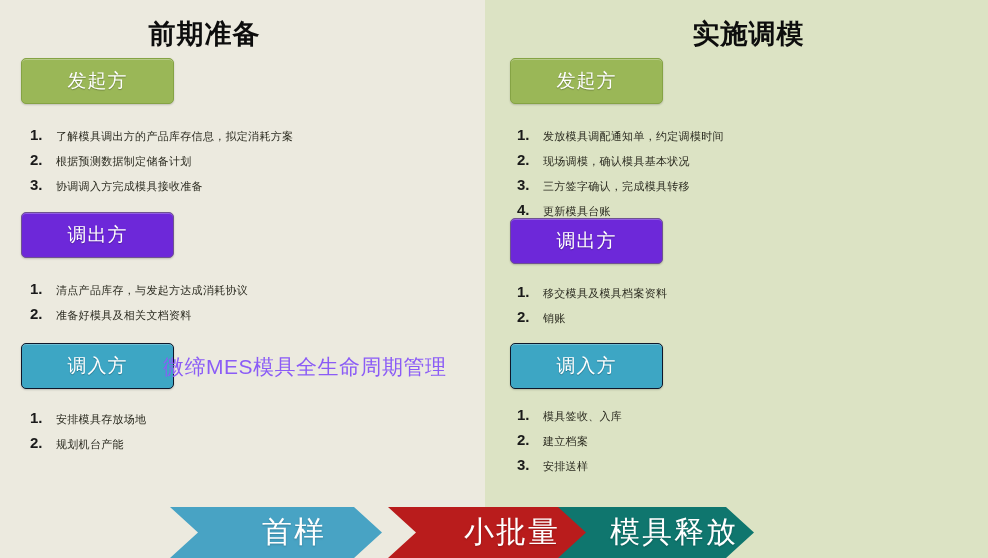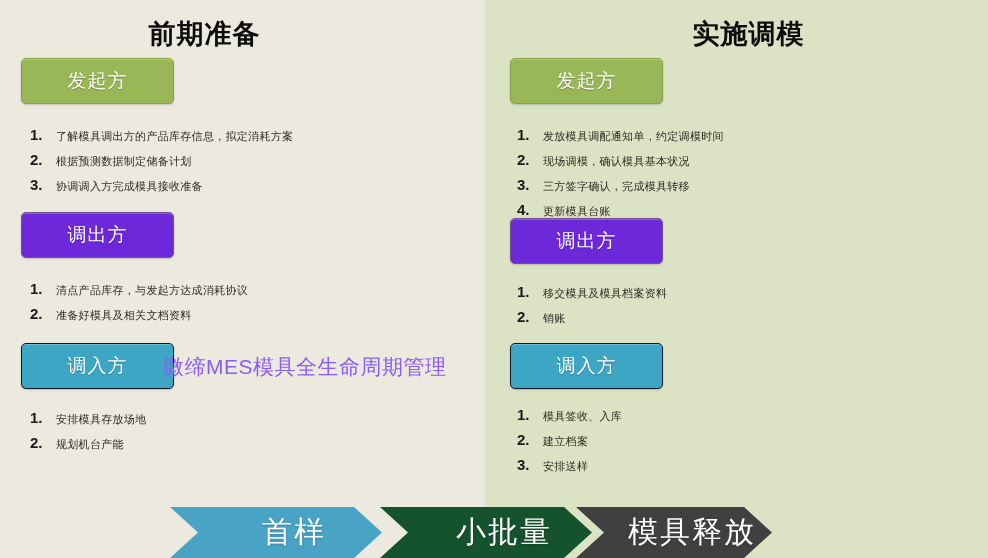--- a/index.html
+++ b/index.html
@@ -174,30 +174,30 @@
     position: relative;
     left: 18px;
   }
   .chev-1 {
     left: 170px;
     width: 212px;
     background: #48a3c4;
     clip-path: polygon(0 0, 184px 0, 212px 50%, 184px 100%, 0 100%, 28px 50%);
   }
   .chev-2 {
-    left: 380px;
+    left: 388px;
     width: 212px;
-    background: #14532d;
+    background: #b91c1c;
     clip-path: polygon(0 0, 184px 0, 212px 50%, 184px 100%, 0 100%, 28px 50%);
     font-family: Liberation Serif, serif;
   }
   .chev-3 {
-    left: 576px;
+    left: 558px;
     width: 196px;
-    background: #404040;
+    background: #0f766e;
     clip-path: polygon(0 0, 168px 0, 196px 50%, 168px 100%, 0 100%, 28px 50%);
   }
 </style>
 </head>
 <body>
 
 <div id="slide">
 
   <div class="panel panel-left"></div>
   <div class="panel panel-right"></div>

